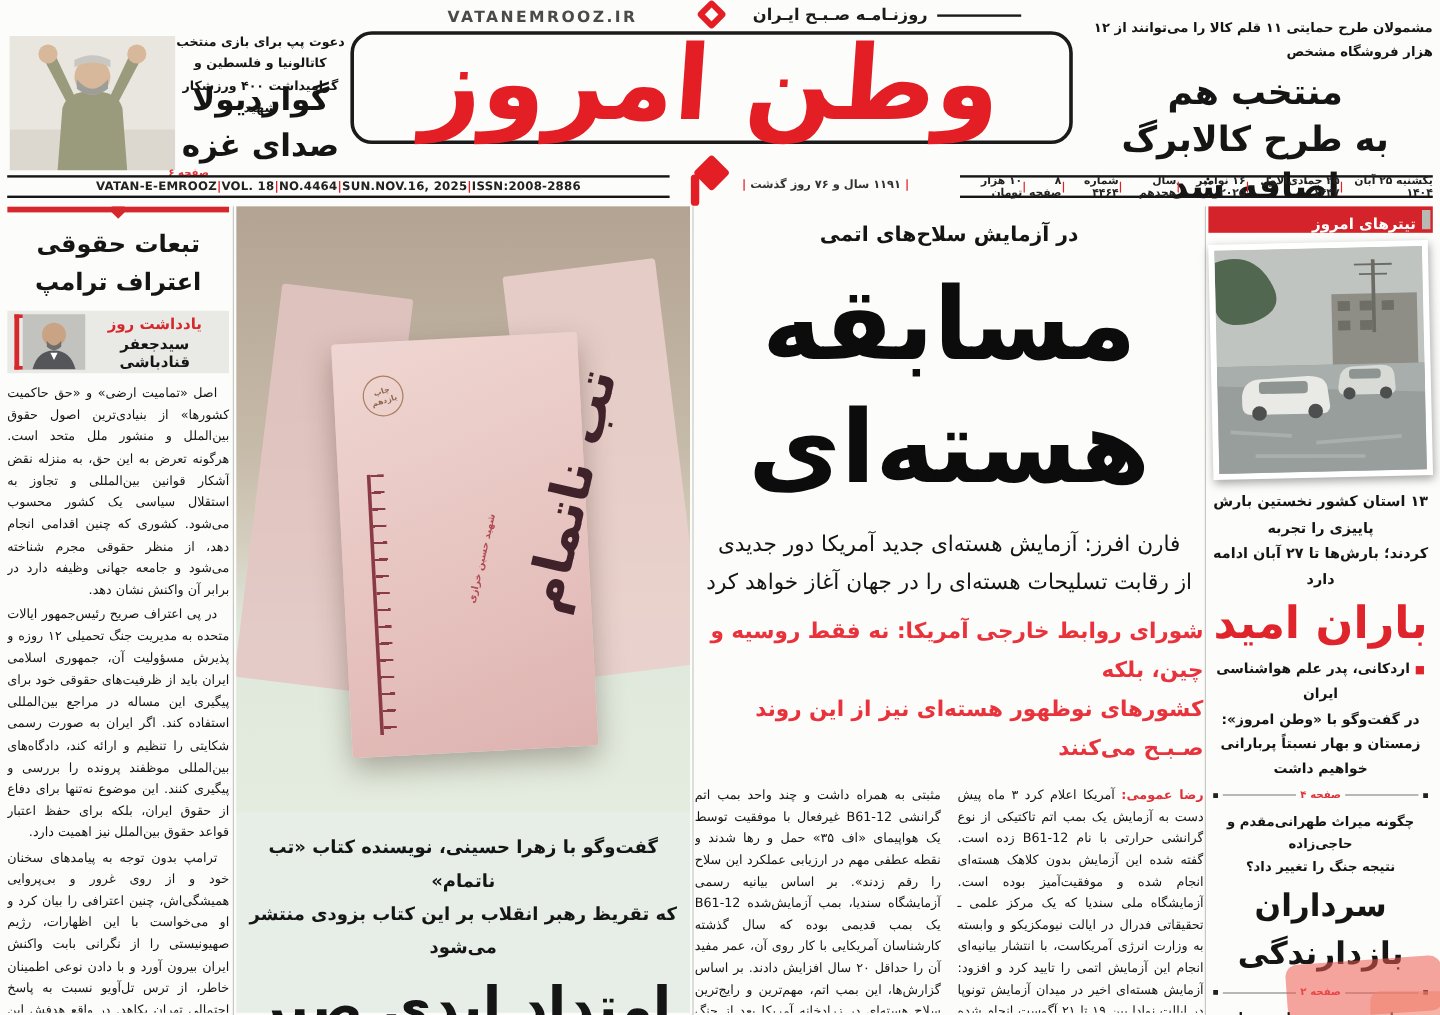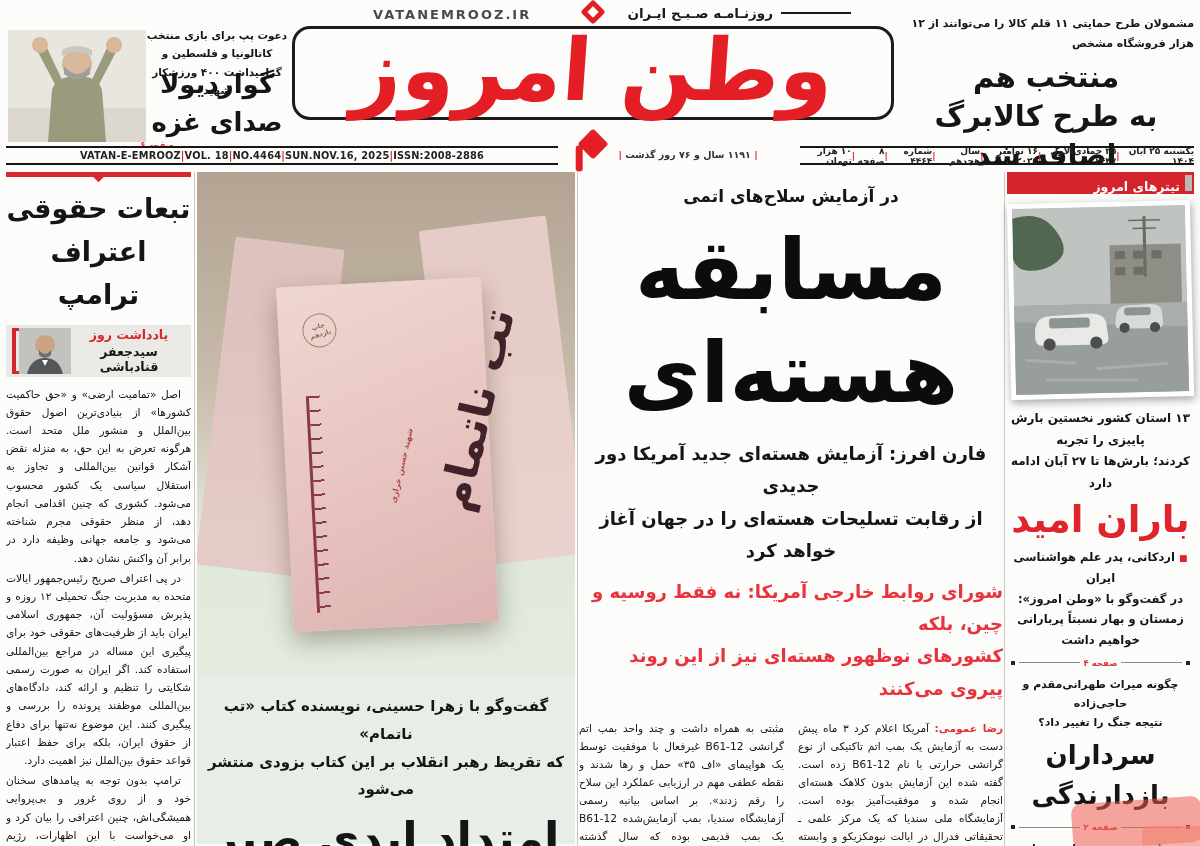--- a/index.html
+++ b/index.html
@@ -50,21 +50,21 @@
   .pipe{color:#e41e25;font-weight:bold;}
 
   
   .vline{position:absolute;top:172px;bottom:0;width:1px;background:#c9c9c4;}
 
   
   .lcol{position:absolute;left:6px;top:172px;width:185px;height:672px;overflow:hidden;}
   .lcol .redbar{position:relative;height:5px;background:#d6282c;margin-bottom:4px;}
   .lcol .redbar .dia{position:absolute;left:50%;top:-3px;margin-left:-6px;width:11px;height:11px;
                      background:#d6282c;transform:rotate(45deg);}
-  .lcol .title{font-size:27px;font-weight:900;text-align:center;line-height:1.6;margin:10px 0 8px;}
+  .lcol .title{font-size:20px;font-weight:900;text-align:center;line-height:1.6;margin:10px 0 8px;}
   .byline{position:relative;display:flex;align-items:center;background:#e9e9e6;height:52px;padding:0 4px;}
   .byline .labels{flex:1;text-align:center;}
   .byline .note-label{color:#d6282c;font-size:12.5px;font-weight:bold;display:block;}
   .byline .author{font-size:12.5px;font-weight:bold;display:block;margin-top:2px;}
   .byline .face{width:52px;height:46px;background:#b9b9b6;position:relative;overflow:hidden;flex:0 0 auto;}
   .byline .bracket{width:7px;height:46px;border-left:4px solid #d6282c;border-top:3px solid #d6282c;
                    border-bottom:3px solid #d6282c;flex:0 0 auto;margin-left:2px;}
   .lcol .body{margin-top:8px;font-size:10.6px;line-height:1.72;text-align:justify;}
   .lcol .body p{margin:0 0 2px;text-indent:10px;}
 
@@ -90,21 +90,21 @@
                   justify-content:center;text-align:center;transform:rotate(-14deg);font-weight:bold;}
   .bookcap{padding:16px 10px 0;text-align:center;}
   .bookcap .kicker{font-size:15px;font-weight:bold;line-height:1.85;}
   .bookcap .head{font-size:45px;font-weight:900;margin-top:8px;letter-spacing:-1px;}
 
   
   .main-art{position:absolute;left:579px;top:172px;width:424px;height:672px;overflow:hidden;}
   .main-art .kicker{font-size:17px;font-weight:bold;text-align:center;line-height:1.95;margin-top:8px;}
   .main-art .bighead{font-size:84px;font-weight:900;text-align:center;line-height:1.22;
                      letter-spacing:-2px;color:#0c0c0c;margin-top:6px;}
-  .main-art .sub-bk{font-size:18px;font-weight:bold;text-align:center;line-height:1.8;margin-top:14px;}
+  .main-art .sub-bk{font-size:18px;font-weight:normal;text-align:center;line-height:1.8;margin-top:14px;}
   .main-art .sub-rd{font-size:18px;font-weight:bold;line-height:1.8;margin-top:8px;color:#e8333c;}
   .main-art .cols{display:flex;gap:14px;margin-top:14px;height:200px;overflow:hidden;}
   .main-art .col{flex:1;font-size:10.6px;line-height:1.7;text-align:justify;}
   .lead{color:#e03038;font-weight:bold;}
 
   
   .rcol{position:absolute;left:1007px;top:172px;width:187px;height:672px;}
   .rhead{position:relative;height:22px;background:#d4232a;color:#fff;font-size:12.5px;font-weight:bold;
          display:flex;align-items:flex-end;padding-right:14px;}
   .rhead .gsq{position:absolute;right:2px;top:3px;width:7px;height:16px;background:#b9b9b4;}
@@ -252,21 +252,21 @@
     <div class="bighead">
       <div>مسابقه</div>
       <div>هسته‌ای</div>
     </div>
     <div class="sub-bk">
       <div>فارن افرز: آزمایش هسته‌ای جدید آمریکا دور جدیدی</div>
       <div>از رقابت تسلیحات هسته‌ای را در جهان آغاز خواهد کرد</div>
     </div>
     <div class="sub-rd">
       <div>شورای روابط خارجی آمریکا: نه فقط روسیه و چین، بلکه</div>
-      <div>کشورهای نوظهور هسته‌ای نیز از این روند پیروی می‌کنند</div>
+      <div>کشورهای نوظهور هسته‌ای نیز از این روند صـبـح می‌کنند</div>
     </div>
     <div class="cols">
       <div class="col">
         <span class="lead">رضا عمومی:</span><span> آمریکا اعلام کرد ۳ ماه پیش دست به آزمایش یک بمب اتم تاکتیکی از نوع گرانشی حرارتی با نام B61-12 زده است. گفته شده این آزمایش بدون کلاهک هسته‌ای انجام شده و موفقیت‌آمیز بوده است. آزمایشگاه ملی سندیا که یک مرکز علمی ـ تحقیقاتی فدرال در ایالت نیومکزیکو و وابسته به وزارت انرژی آمریکاست، با انتشار بیانیه‌ای انجام این آزمایش اتمی را تایید کرد و افزود: آزمایش هسته‌ای اخیر در میدان آزمایش تونوپا در ایالت نوادا بین ۱۹ تا ۲۱ آگوست انجام شده است. بر اساس این بیانیه، در جریان انجام این آزمایش، یک جنگنده «اف ۳۵» بمب‌هایی را که حاوی محموله‌های غیرفعال بودند، رها کرد. آزمایشگاه سندیا اعلام کرد: «آزمایش‌های هسته‌ای اخیر نتایج</span>
       </div>
       <div class="col">
         <span>مثبتی به همراه داشت و چند واحد بمب اتم گرانشی B61-12 غیرفعال با موفقیت توسط یک هواپیمای «اف ۳۵» حمل و رها شدند و نقطه عطفی مهم در ارزیابی عملکرد این سلاح را رقم زدند». بر اساس بیانیه رسمی آزمایشگاه سندیا، بمب آزمایش‌شده B61-12 یک بمب قدیمی بوده که سال گذشته کارشناسان آمریکایی با کار روی آن، عمر مفید آن را حداقل ۲۰ سال افزایش دادند. بر اساس گزارش‌ها، این بمب اتم، مهم‌ترین و رایج‌ترین سلاح هسته‌ای در زرادخانه آمریکا بعد از جنگ سرد است. گفته شده این بمب اتم قابلیت تنظیم قدرت انفجاری از معادل ۰/۳ کیلو تن تا ۳۴۰ کیلو تن تی‌ان‌تی را دارد و برای پرتاب توسط هواپیماهای پرسرعت ساخته شده است.</span>
         
       </div>
     </div>

